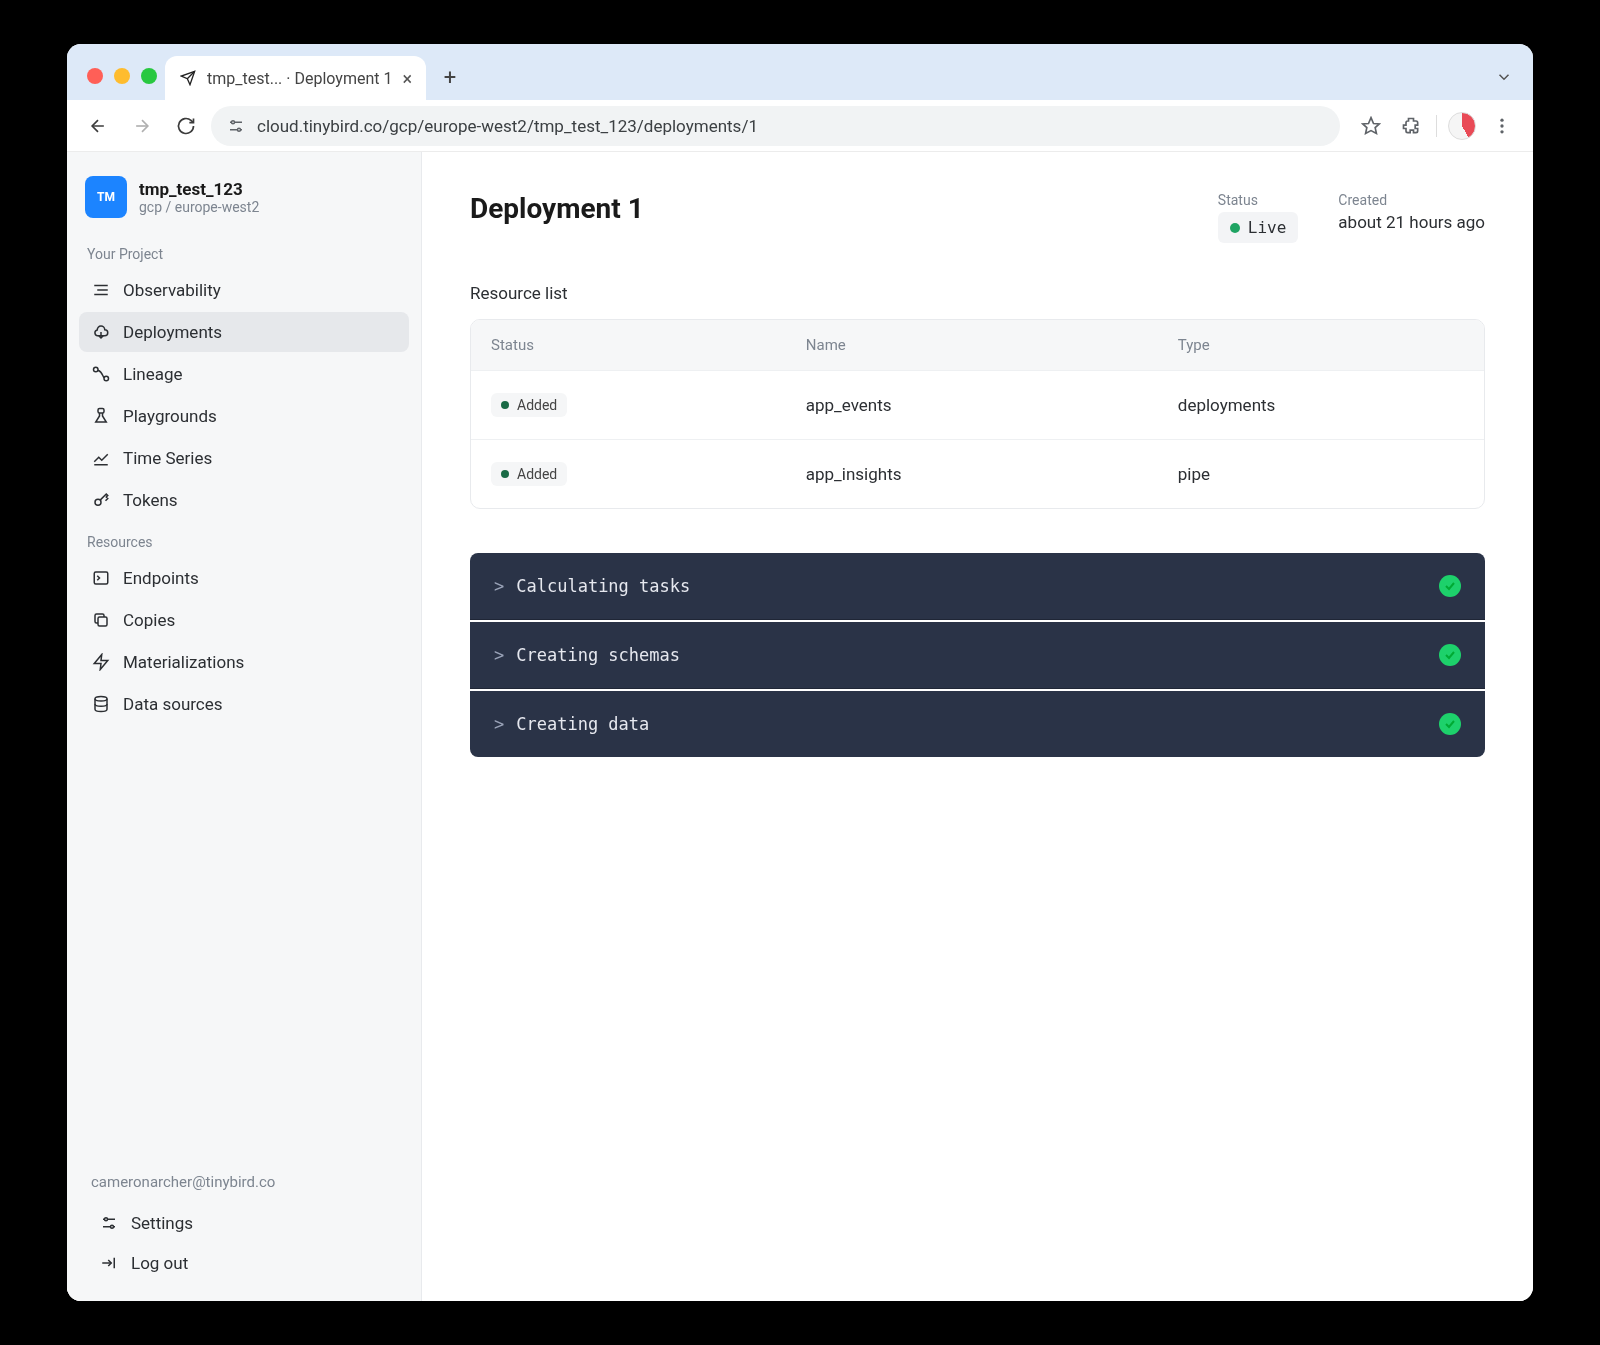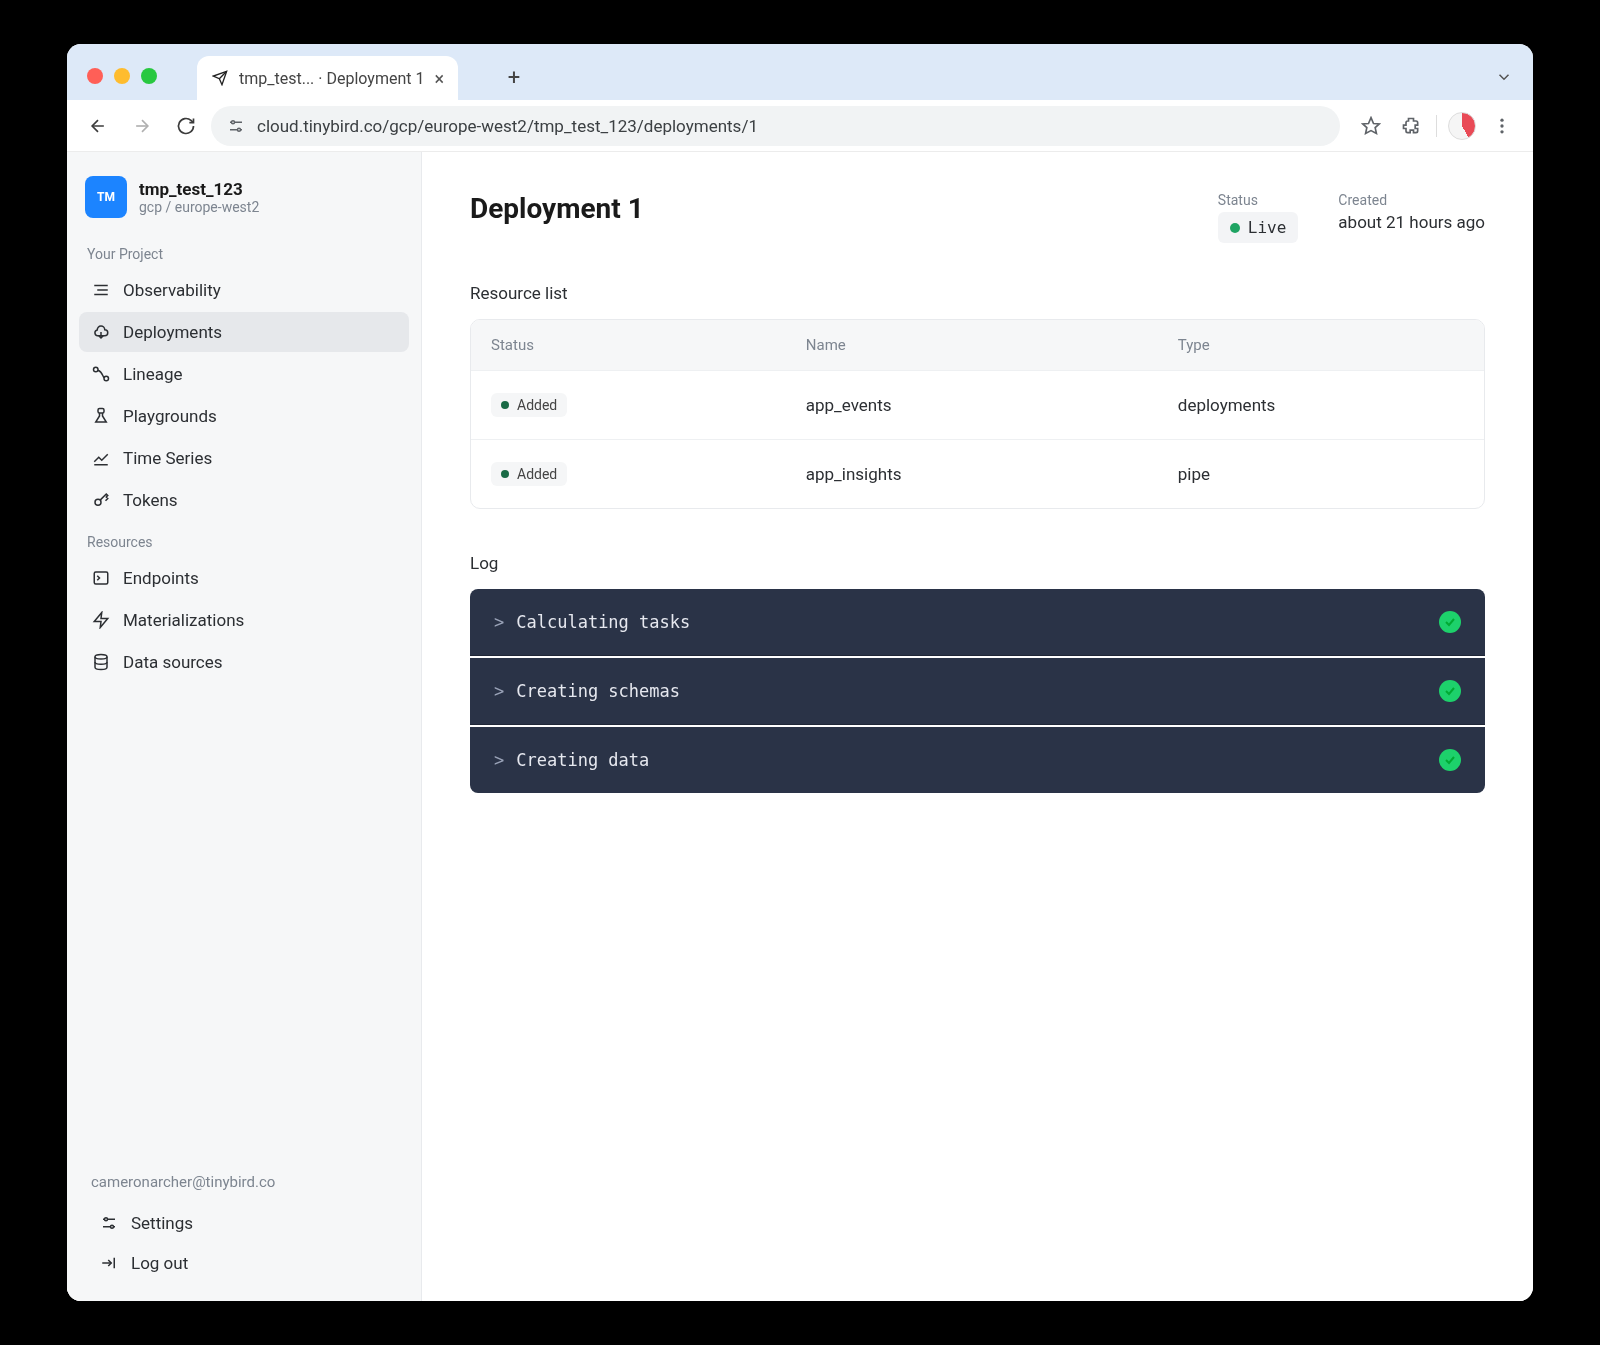--- a/index.html
+++ b/index.html
@@ -27,21 +27,20 @@
   box-shadow: 0 20px 60px rgba(0,0,0,.5);
   display: flex;
   flex-direction: column;
 }
 .tabbar {
   height: 56px;
   background: #dde9f8;
   display: flex;
   align-items: flex-end;
   padding: 0 12px;
-  gap: 32px;
 }
 .traffic {
   display: flex;
   gap: 11px;
   padding: 0 8px 16px 8px;
   align-items: center;
 }
 .traffic span { width: 16px; height: 16px; border-radius: 50%; display:block; }
 .t-red{background:#ff5f57;} .t-yel{background:#febc2e;} .t-grn{background:#28c840;}
 .tab {
@@ -305,20 +304,29 @@
                 <svg width="18" height="18" viewBox="0 0 24 24" fill="none" stroke="#2c2f33" stroke-width="2">
                   <rect x="3" y="4" width="18" height="16" rx="2"></rect>
                   <polyline points="7 9 10 12 7 15"></polyline>
                 </svg>
               </span>
           <span>Endpoints</span>
         </div>
         <div class="nav-item">
           <span class="icon">
                 <svg width="18" height="18" viewBox="0 0 24 24" fill="none" stroke="#2c2f33" stroke-width="2">
+                  <rect x="8" y="8" width="12" height="12" rx="2"></rect>
+                  <path d="M16 8V6a2 2 0 0 0-2-2H6a2 2 0 0 0-2 2v8a2 2 0 0 0 2 2h2"></path>
+                </svg>
+              </span>
+          <span>Copies</span>
+        </div>
+        <div class="nav-item">
+          <span class="icon">
+                <svg width="18" height="18" viewBox="0 0 24 24" fill="none" stroke="#2c2f33" stroke-width="2">
                   <polygon points="13 2 3 14 12 14 11 22 21 10 12 10"></polygon>
                 </svg>
               </span>
           <span>Materializations</span>
         </div>
         <div class="nav-item">
           <span class="icon">
                 <svg width="18" height="18" viewBox="0 0 24 24" fill="none" stroke="#2c2f33" stroke-width="2">
                   <ellipse cx="12" cy="5" rx="8" ry="3"></ellipse>
                   <path d="M4 5v14c0 1.7 3.6 3 8 3s8-1.3 8-3V5"></path>
@@ -389,21 +397,20 @@
         <div class="trow">
           <div><span class="chip">
                   <span class="cdot"></span>
                   <span>Added</span>
                 </span></div>
           <div>app_insights</div>
           <div>pipe</div>
         </div>
       </div>
 
-      <div class="section-title">Log</div>
       <div class="log">
         <div class="logrow">
           <span class="chev">&gt;</span>
           <span>Calculating tasks</span>
           <span class="check">
                 <svg width="12" height="12" viewBox="0 0 24 24" fill="none" stroke="#0a3" stroke-width="4">
                   <polyline points="4 12 10 18 20 6"></polyline>
                 </svg>
               </span>
         </div>

